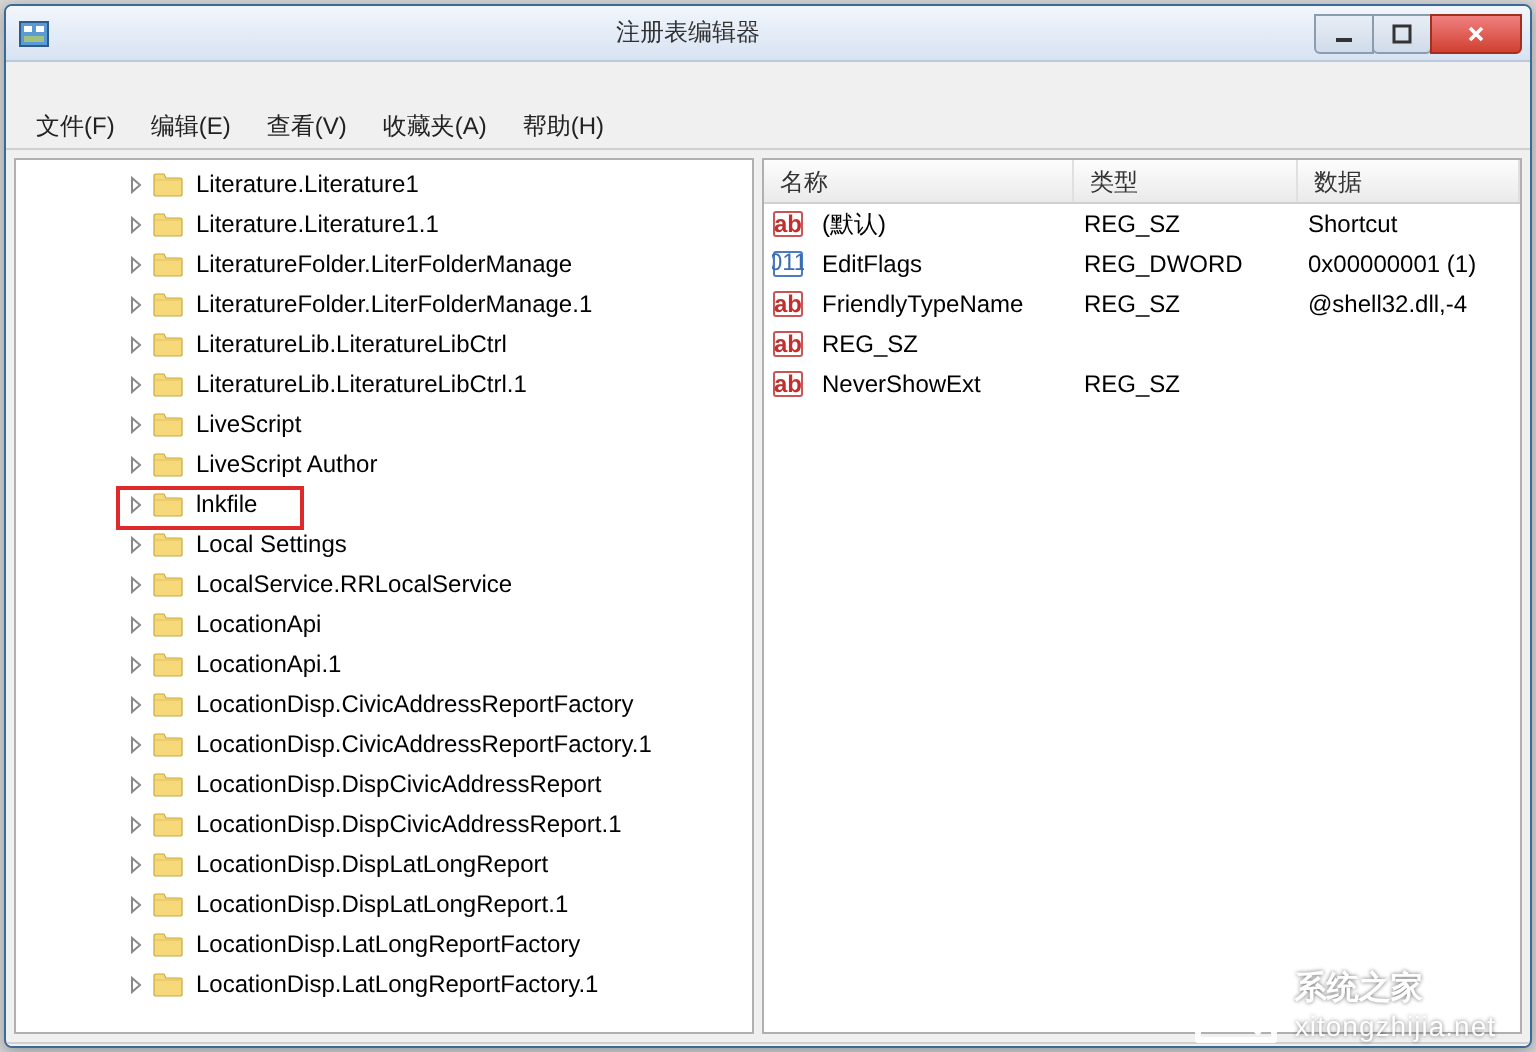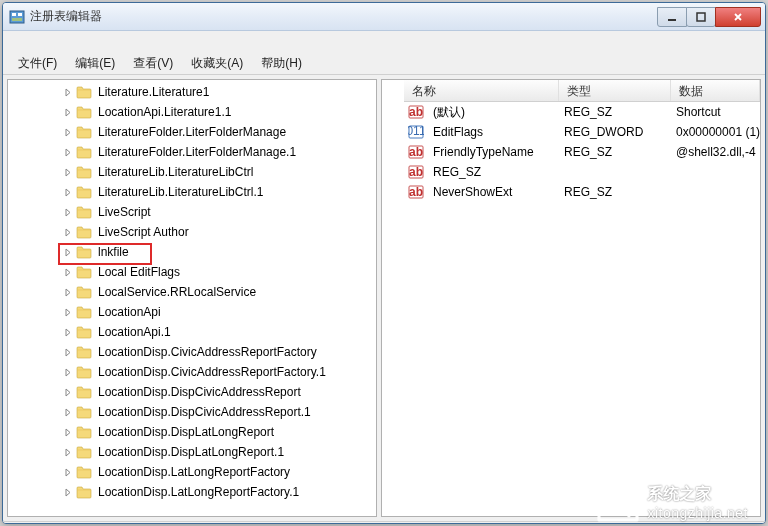--- a/index.html
+++ b/index.html
@@ -1,31 +1,31 @@
 <!DOCTYPE html>
 <html><head>
 <meta charset="utf-8">
 <style>
 * { margin: 0; padding: 0; box-sizing: border-box; font-family: "Microsoft YaHei", "Segoe UI", Tahoma, sans-serif; font-size: 12px; }
 body { background: #d6d6d6; width: 768px; height: 526px; overflow: hidden; position: relative; }
 .window { position: absolute; top: 2px; left: 2px; right: 2px; bottom: 2px; background: #f0f0f0; border: 1px solid #3c6a98; border-radius: 4px; overflow: hidden; box-shadow: 0 2px 8px rgba(0,0,0,0.3); }
 .titlebar { height: 28px; background: linear-gradient(to bottom, #f3f7fc 0%, #e4ecf7 50%, #d8e3f2 100%); display: flex; align-items: center; padding-left: 6px; border-bottom: 1px solid #b8c9de; }
 .titlebar-icon { width: 16px; height: 16px; margin-right: 5px; display: flex; align-items: center; justify-content: center; }
-.title-text { font-size: 12px; color: #333; flex: 1; }
+.title-text { font-size: 12px; color: #333; flex: 1; text-align: center; }
 .win-buttons { display: flex; height: 20px; margin-right: 4px; }
 .win-btn { width: 30px; height: 20px; border: 1px solid #8a9db0; border-radius: 0 0 3px 3px; margin-left: -1px; display: flex; align-items: center; justify-content: center; cursor: pointer; background: linear-gradient(to bottom, #e8eef6, #d0dbe9); }
 .win-btn:first-child { border-radius: 0 0 0 3px; }
 .win-btn.close { background: linear-gradient(to bottom, #f08080, #d04030); width: 46px; border-radius: 0 0 3px 0; border-color: #a03020; }
 .win-btn svg { width: 12px; height: 12px; }
 .menubar { height: 22px; background: #f0f0f0; display: flex; align-items: center; padding-left: 6px; border-bottom: 1px solid #d0d0d0; margin-top: 22px; }
 .menu-item { padding: 2px 9px; cursor: pointer; color: #222; }
 .content { display: flex; height: calc(100% - 28px - 22px - 24px); padding: 4px; gap: 4px; }
 .pane { background: #fff; border: 1px solid #b0b0b0; overflow: hidden; position: relative; }
 .tree-pane { width: 370px; overflow-y: scroll; overflow-x: scroll; padding: 2px 0; }
-.list-pane { flex: 1; overflow-y: scroll; overflow-x: hidden; padding-left: 22px; }
+.list-pane { flex: 1; overflow-y: scroll; overflow-x: hidden; }
 .tree-row { height: 20px; display: flex; align-items: center; white-space: nowrap; cursor: pointer; position: relative; padding-left: 0; }
 .tree-indent { display: inline-block; width: 54px; height: 20px; position: relative; }
 .tree-expander { width: 12px; height: 12px; display: inline-flex; align-items: center; justify-content: center; margin-right: 2px; color: #666; }
 .tree-expander svg { width: 9px; height: 9px; }
 .folder-icon { width: 16px; height: 14px; margin-right: 4px; display: inline-block; }
 .tree-label { color: #000; padding: 0 2px; }
 .highlight-box { position: absolute; border: 2px solid #de2a2a; pointer-events: none; left: 50px; top: 163px; width: 94px; height: 22px; }
 .list-header { display: flex; height: 22px; background: linear-gradient(to bottom, #fdfdfd, #eaeaea); border-bottom: 1px solid #d0d0d0; position: sticky; top: 0; }
 .list-header-col { padding: 3px 8px; border-right: 1px solid #e0e0e0; color: #333; cursor: pointer; }
 .col-name { width: 155px; }
@@ -106,21 +106,21 @@
           <span class="tree-indent"></span>
           <span class="tree-expander">
             <svg viewBox="0 0 9 9">
               <path d="M2 1 L6 4.5 L2 8 Z" fill="#fff" stroke="#888" stroke-width="1"></path>
             </svg>
           </span>
           <span class="folder-icon"><svg viewBox="0 0 16 14">
               <path d="M1 3 L1 12 Q1 13 2 13 L14 13 Q15 13 15 12 L15 5 Q15 4 14 4 L7 4 L6 2 L2 2 Q1 2 1 3 Z" fill="#f5d97a" stroke="#c9a83e" stroke-width="0.6"></path>
               <path d="M1 5 L15 5" stroke="#e6c45e" stroke-width="0.6"></path>
             </svg></span>
-          <span class="tree-label">LocationApi.Literature1.1</span>
+          <span class="tree-label">Literature.Literature1.1</span>
         </div>
         <div class="tree-row">
           <span class="tree-indent"></span>
           <span class="tree-expander">
             <svg viewBox="0 0 9 9">
               <path d="M2 1 L6 4.5 L2 8 Z" fill="#fff" stroke="#888" stroke-width="1"></path>
             </svg>
           </span>
           <span class="folder-icon"><svg viewBox="0 0 16 14">
               <path d="M1 3 L1 12 Q1 13 2 13 L14 13 Q15 13 15 12 L15 5 Q15 4 14 4 L7 4 L6 2 L2 2 Q1 2 1 3 Z" fill="#f5d97a" stroke="#c9a83e" stroke-width="0.6"></path>
@@ -210,21 +210,21 @@
           <span class="tree-indent"></span>
           <span class="tree-expander">
             <svg viewBox="0 0 9 9">
               <path d="M2 1 L6 4.5 L2 8 Z" fill="#fff" stroke="#888" stroke-width="1"></path>
             </svg>
           </span>
           <span class="folder-icon"><svg viewBox="0 0 16 14">
               <path d="M1 3 L1 12 Q1 13 2 13 L14 13 Q15 13 15 12 L15 5 Q15 4 14 4 L7 4 L6 2 L2 2 Q1 2 1 3 Z" fill="#f5d97a" stroke="#c9a83e" stroke-width="0.6"></path>
               <path d="M1 5 L15 5" stroke="#e6c45e" stroke-width="0.6"></path>
             </svg></span>
-          <span class="tree-label">Local EditFlags</span>
+          <span class="tree-label">Local Settings</span>
         </div>
         <div class="tree-row">
           <span class="tree-indent"></span>
           <span class="tree-expander">
             <svg viewBox="0 0 9 9">
               <path d="M2 1 L6 4.5 L2 8 Z" fill="#fff" stroke="#888" stroke-width="1"></path>
             </svg>
           </span>
           <span class="folder-icon"><svg viewBox="0 0 16 14">
               <path d="M1 3 L1 12 Q1 13 2 13 L14 13 Q15 13 15 12 L15 5 Q15 4 14 4 L7 4 L6 2 L2 2 Q1 2 1 3 Z" fill="#f5d97a" stroke="#c9a83e" stroke-width="0.6"></path>

